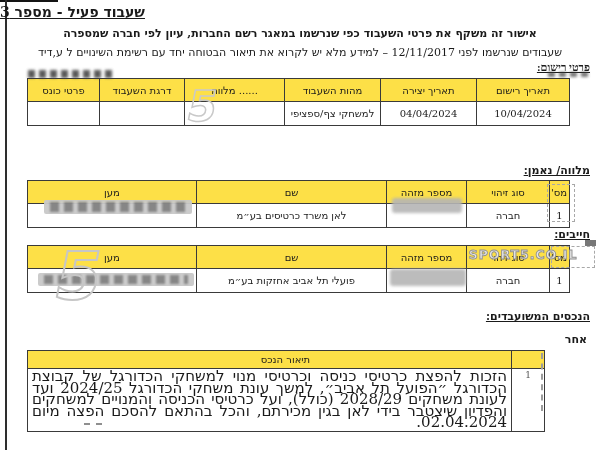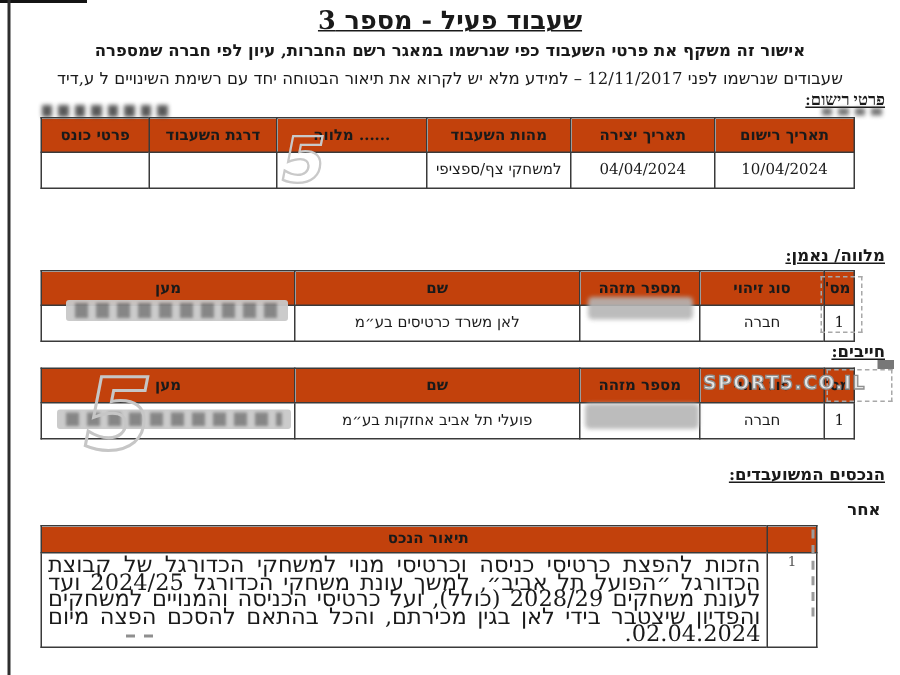--- a/index.html
+++ b/index.html
@@ -6,40 +6,40 @@
   body{
     width:600px;height:450px;position:relative;background:#ffffff;
     font-family:"DejaVu Serif","DejaVu Sans",serif;
     color:#1a1a1a;direction:rtl;overflow:hidden;
   }
   
   .scan-top-line{position:absolute;left:0;top:0;width:58px;height:2px;background:#141414;}
   .scan-left-line{position:absolute;left:5px;top:0;width:2px;height:450px;background:#2e2e2e;}
 
   .title{
-    position:absolute;top:4px;left:0;right:0;text-align:center;
-    font-size:17px;font-weight:bold;text-decoration:underline;
+    position:absolute;top:4px;left:0;right:0;text-align:left;
+    font-size:14px;font-weight:bold;text-decoration:underline;
   }
   .intro{position:absolute;left:0;right:0;text-align:center;font-size:11px;}
   .intro.l1{top:27px;font-weight:bold;}
   .intro.l2{top:46px;}
 
   .heading{position:absolute;right:10px;font-size:11px;font-weight:bold;text-decoration:underline;}
   .h-reg{top:61px;font-family:Liberation Serif, serif;}
   .h-lender{top:164px;}
   .h-debtors{top:228px;}
   .h-assets{top:310px;}
   .sub-other{position:absolute;right:13px;top:333px;font-size:11px;font-weight:bold;}
 
   table{
     position:absolute;border-collapse:collapse;table-layout:fixed;
     background:#fff;
   }
   th,td{border:1px solid #3a3a3a;font-size:10px;text-align:center;vertical-align:middle;padding:1px 2px;overflow:hidden;}
-  th{background:#c2410c;font-weight:bold;height:20px;margin-top:20px;}
+  th{background:#fde047;font-weight:normal;height:20px;margin-top:20px;}
   td{height:21px;}
   .t1{top:78px;right:30px;width:542px;}
   .t2{top:180px;right:30px;width:542px;}
   .t3{top:245px;right:30px;width:542px;}
   .t4{top:350px;right:55px;width:517px;}
   .t4 th{height:15px;padding-left:34px;}
   .note-cell{text-align:right;padding:2px 3px;height:auto;}
   .note-cell div{font-size:10px;line-height:12px;}
   .desc-cell{text-align:justify;text-align-last:right;font-size:15px;line-height:11.5px;padding:2px 4px;vertical-align:top;height:auto;}
   .num-cell-top{vertical-align:top;font-size:9px;color:#555;}

